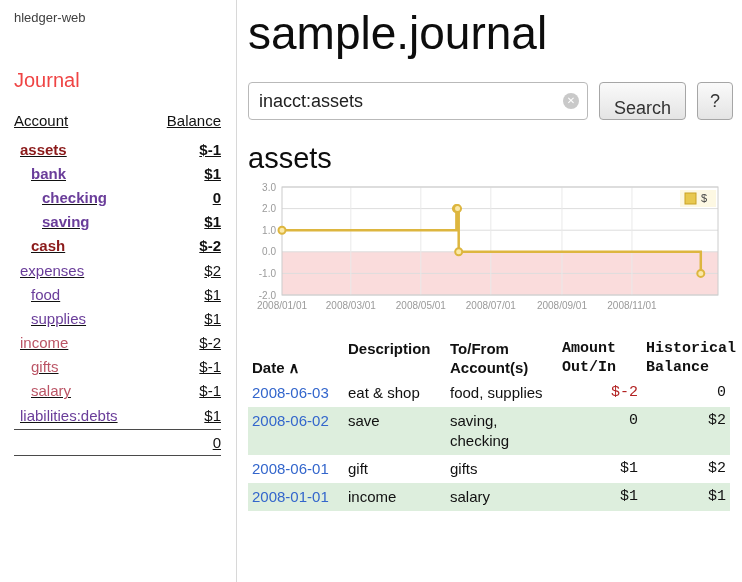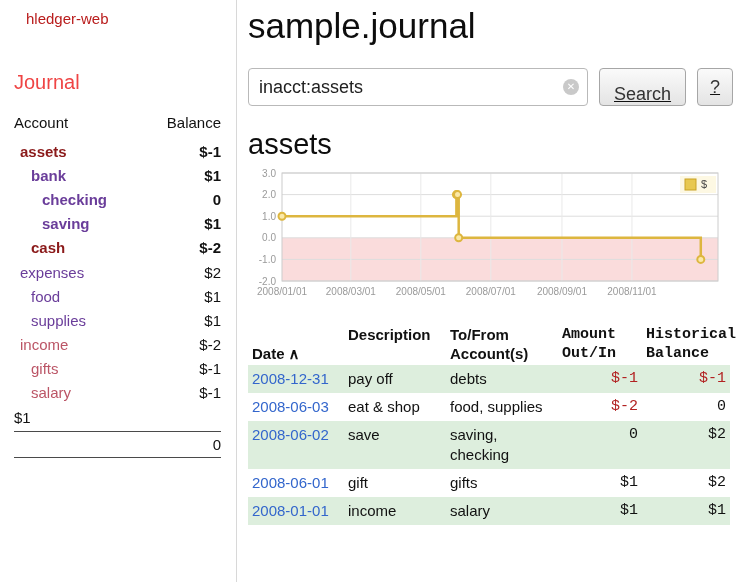--- a/index.html
+++ b/index.html
@@ -7,37 +7,37 @@
   body {
     width:742px; height:582px; position:relative; overflow:hidden;
     background:#fff; color:#111;
     font-family:"Liberation Sans", sans-serif;
   }
   
   .sidebar {
     position:absolute; left:0; top:0; width:237px; height:582px;
     border-right:1px solid #d8d8d8; padding:10px 15px 0 14px;
   }
-  .app-title { color:#b91c1c; font-size:15px; cursor:pointer;margin-left:12px; }
+  .app-title { color:#404040; font-size:13px; cursor:pointer; }
   .journal-link { display:block; margin-top:44px; color:#ef4444; font-size:20px; cursor:pointer; text-decoration:none; }
-  .acct-table { margin-top:20px; font-size:15px; }
+  .acct-table { margin-top:20px; font-size:15px;text-decoration:underline; }
   .acct-header { display:flex; justify-content:space-between; padding-bottom:8px; color:#111; }
   .acct-row { display:flex; justify-content:space-between; align-items:baseline; padding:3.6px 0; line-height:17px; }
   .acct-name { text-decoration:none; cursor:pointer; }
   .l0 { padding-left:6px; } .l1 { padding-left:17px;text-align:center; } .l2 { padding-left:28px; }
   .bold { font-weight:bold; }
   .purple { color:#6a3d9a; }
   .negd { color:#8b1a1a; }
   .negl { color:#bb5566; }
   .acct-bal { color:#111; }
   .acct-total { border-top:1px solid #4a4a4a; border-bottom:1px solid #4a4a4a; text-align:right; padding:4px 0; font-size:15px; margin-top:2px; }
   
   .main { position:absolute; left:248px; top:0; width:494px; }
-  .page-title { font-size:35px; font-weight:400; margin:6px 0 0 0; color:#0d0d0d; }
-  .search-row { display:flex; align-items:flex-end; gap:11px; margin-top:22px;text-decoration:underline; }
+  .page-title { font-size:46px; font-weight:400; margin:6px 0 0 0; color:#0d0d0d; }
+  .search-row { display:flex; align-items:flex-end; gap:11px; margin-top:22px; }
   .search-box { position:relative; width:340px; }
   .search-input {
     width:100%; height:38px; font-size:18px; color:#222;
     padding:6px 30px 6px 10px; border:1px solid #b9b9b9; border-radius:4px;
     font-family:"Liberation Sans", sans-serif; outline:none;
   }
   .clear-icon {
     position:absolute; right:9px; top:11px; width:16px; height:16px;
     background:#c9c9c9; border-radius:50%; color:#fff; font-size:10px;
     line-height:16px; text-align:center; cursor:pointer; user-select:none;
@@ -114,20 +114,21 @@
     </div>
     <div class="acct-row">
       <a class="acct-name negl l1">gifts</a>
       <span class="acct-bal negl">$-1</span>
     </div>
     <div class="acct-row">
       <a class="acct-name negl l1">salary</a>
       <span class="acct-bal negl">$-1</span>
     </div>
     <div class="acct-row">
+      <a class="acct-name purple l0">liabilities:debts</a>
       <span class="acct-bal">$1</span>
     </div>
 
     <div class="acct-total">0</div>
   </div>
 </div>
 
 <div class="main">
   <h1 class="page-title">sample.journal</h1>
 
@@ -209,27 +210,20 @@
         <th>Description</th>
         <th>To/From
 Account(s)</th>
         <th class="num">Amount
 Out/In</th>
         <th class="num">Historical
 Balance</th>
       </tr>
     </thead>
     <tbody>
-      <tr class="green">
-        <td class="date"><a>2008-12-31</a></td>
-        <td>pay off</td>
-        <td>debts</td>
-        <td class="num neg">$-1</td>
-        <td class="num neg">$-1</td>
-      </tr>
       <tr>
         <td class="date"><a>2008-06-03</a></td>
         <td>eat &amp; shop</td>
         <td>food, supplies</td>
         <td class="num neg">$-2</td>
         <td class="num">0</td>
       </tr>
       <tr class="green">
         <td class="date"><a>2008-06-02</a></td>
         <td>save</td>

